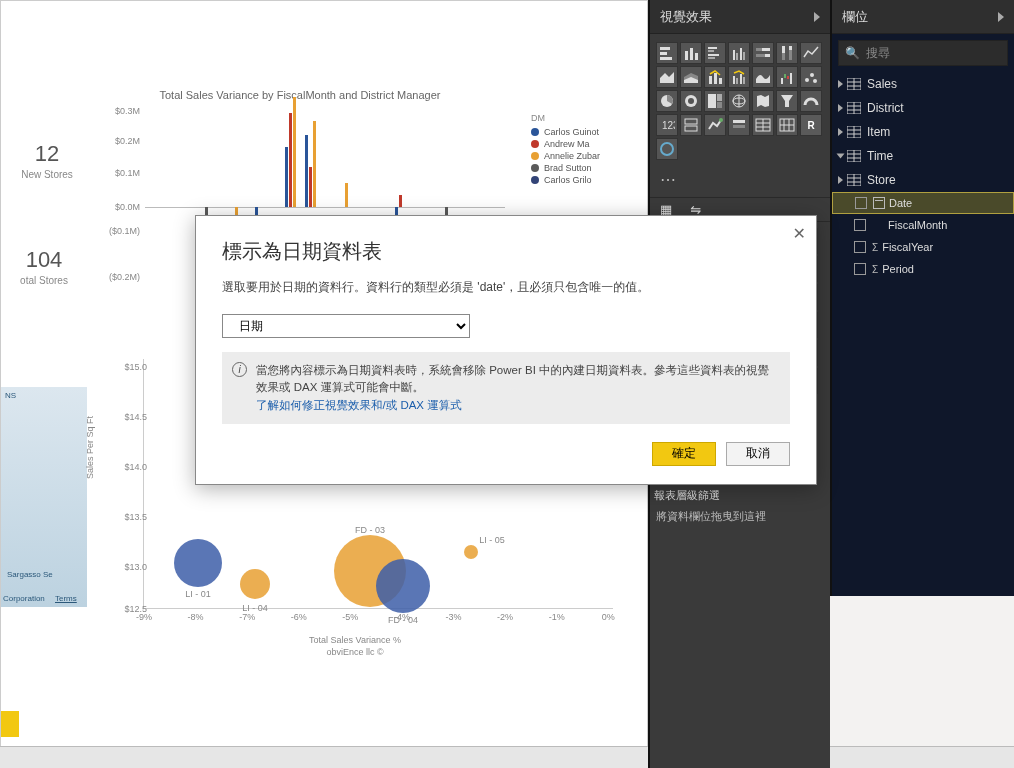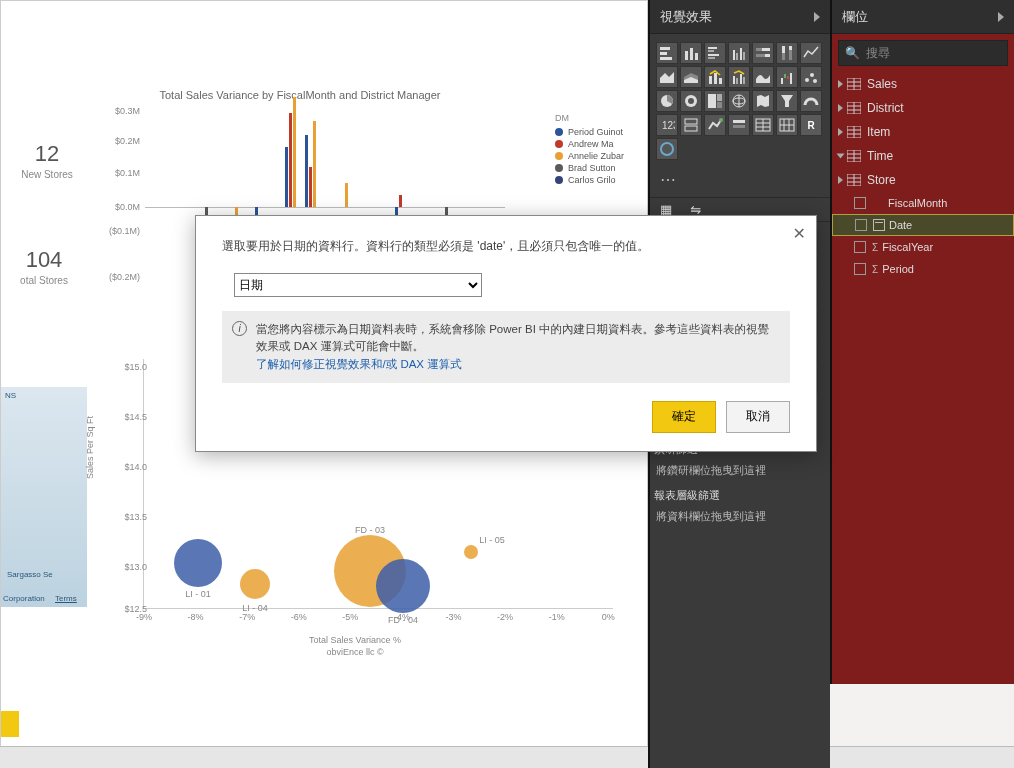--- a/index.html
+++ b/index.html
@@ -15,21 +15,21 @@
 .big-num { font-size: 22px; color: #555; }
 .big-cap { font-size: 10px; color: #888; margin-top: 2px; }
 
 
 .chart1 { position: absolute; left: 84px; top: 88px; width: 430px; height: 220px; }
 .chart1-bars { position: absolute; left: 60px; top: 22px; width: 360px; height: 160px; }
 .baseline { position: absolute; left: 0; width: 100%; border-top: 1px solid #bbb; }
 .bar { position: absolute; width: 3px; }
 .ylab { position: absolute; font-size: 9px; color: #888; right: 375px; transform: translateY(-50%); }
 
-.chart1-legend { position: absolute; left: 530px; top: 112px; margin-left: 24px; }
+.chart1-legend { position: absolute; left: 530px; top: 112px; }
 
 
 .chart2 { position: absolute; left: 84px; top: 338px; width: 540px; height: 310px; }
 .bubble { position: absolute; border-radius: 50%; opacity: .85; }
 .scatter-area { position: absolute; left: 58px; top: 20px; width: 470px; height: 250px; border-left: 1px solid #ccc; border-bottom: 1px solid #ccc; }
 .y2lab { position: absolute; font-size: 9px; color: #888; right: 478px; transform: translateY(-50%); }
 .x2lab { position: absolute; font-size: 9px; color: #888; bottom: -14px; transform: translateX(-50%); }
 .bubble-label { position: absolute; font-size: 9px; color: #888; transform: translate(-50%, 0); }
 
 
@@ -48,46 +48,46 @@
 .format-row { padding: 4px 10px; display:flex; gap: 18px; border-top:1px solid #2a2a2a; border-bottom:1px solid #2a2a2a;}
 .format-row span{ font-size:13px; cursor:pointer; }
 
 .field-drops { padding: 4px 0; }
 .drop-close { position: absolute; right: 6px; top: 0; bottom: 0; width: 24px; background: #4a4a4a; color:#ccc; display: flex; align-items:center; justify-content:center; border:1px solid #333; cursor:pointer; font-size:14px;}
 .drop-row { position: relative; height: 26px; margin: 2px 6px; }
 .drop-label { font-size: 11px; color: #ddd; padding: 6px 4px 2px; }
 .drop-well { font-size: 11px; color: #bbb; padding: 4px 6px; }
 
 
-.fields-panel { position: absolute; left: 830px; top: 0; width: 184px; height: 684px; background: #7f1d1d; color: #ddd; border-left:2px solid #111;}
+.fields-panel { position: absolute; left: 830px; top: 0; width: 184px; height: 596px; background: #0f172a; color: #ddd; border-left:2px solid #111;}
 .search { margin: 6px; height: 26px; background: #2c2c2c; border: 1px solid #222; display: flex; align-items: center; padding: 0 6px; color: #888; font-size: 12px; gap:6px;}
 .table-row { height: 24px; display: flex; align-items: center; padding: 0 6px; font-size: 12px; color: #ddd; cursor:pointer; }
 .table-row .tri { width: 0; height: 0; border-top: 4px solid transparent; border-bottom: 4px solid transparent; border-left: 5px solid #aaa; margin-right: 4px; }
 .table-row.open .tri { transform: rotate(90deg); }
 .tbl-icon { width: 14px; height: 12px; margin-right: 6px; display:inline-block;}
 .tbl-icon svg{width:14px;height:12px;}
 .field-row { height: 22px; display: flex; align-items: center; padding-left: 22px; font-size: 11px; color: #ddd; }
 .field-row.sel { background: #4a4a2a; border: 1px solid #b0a040; }
 .cb { width: 12px; height: 12px; border: 1px solid #999; margin-right: 6px; }
 .sigma { font-size: 10px; margin-right: 4px; color: #bbb; }
 .date-ic { display:inline-block; width:12px; height:12px; border:1px solid #bbb; margin-right:4px; position:relative;}
 .date-ic::before{content:"";position:absolute;top:2px;left:1px;right:1px;border-top:1px solid #bbb;}
 
 
 .modal { position: absolute; left: 195px; top: 215px; width: 622px; background: #fff; border: 1px solid #888; box-shadow: 0 4px 20px rgba(0,0,0,.3); padding: 22px 26px 18px; z-index: 50; }
 .modal-close { position: absolute; right: 10px; top: 8px; font-size: 16px; color: #666; cursor: pointer; background:none; border:none;}
 .modal h1 { font-size: 20px; font-weight: 400; color: #333; margin-bottom: 14px; }
 .modal .desc { font-size: 12px; color: #444; margin-bottom: 18px; }
 .modal .sec-label { font-size: 13px; color: #333; margin-bottom: 6px; }
-.modal select { width: 248px; height: 24px; border: 1px solid #888; font-size: 12px; padding: 0 0; background:#fff;margin-left:12px;}
+.modal select { width: 248px; height: 24px; border: 1px solid #888; font-size: 12px; padding: 0 12px; background:#fff;}
 .info-box { margin-top: 14px; background: #ececec; padding: 10px 12px 10px 34px; font-size: 11.5px; color: #444; position: relative; line-height: 1.5; }
 .info-box .i { position: absolute; left: 10px; top: 10px; width: 15px; height: 15px; border: 1px solid #666; border-radius: 50%; display: flex; align-items: center; justify-content: center; font-size: 10px; font-style: italic;}
 .info-box a { color: #1a5dab; text-decoration: none; }
 .modal-buttons { margin-top: 18px; display: flex; justify-content: flex-end; gap: 10px; }
-.btn { min-width: 64px; height: 32px; border: 1px solid #aaa; background: #f3f3f3; font-size: 12px; cursor: pointer; }
+.btn { min-width: 64px; height: 24px; border: 1px solid #aaa; background: #f3f3f3; font-size: 12px; cursor: pointer; }
 .btn.primary { background: #f2c811; border-color: #cda700; }
 
 
 .page-tab { position:absolute; left:0; bottom:30px; width:18px; height:26px; background:#f2c811;}
 .status-bar { position:absolute; left:0; bottom:0; right:0; height:22px; background:#e6e6e6; border-top:1px solid #bbb;}
 </style>
 </head>
 <body>
 
 <div class="report-canvas">
@@ -126,21 +126,21 @@
     <span class="ylab" style="top:84px">$0.1M</span>
     <span class="ylab" style="top:118px">$0.0M</span>
     <span class="ylab" style="top:142px">($0.1M)</span>
     <span class="ylab" style="top:188px">($0.2M)</span>
   </div>
 
   <div class="chart1-legend">
     <div class="axis-label" style="margin-bottom:4px">DM</div>
     <div class="legend-item">
         <span class="legend-dot" style="background:#2a5599"></span>
-        <span>Period Guinot</span>
+        <span>Carlos Guinot</span>
       </div>
     <div class="legend-item">
         <span class="legend-dot" style="background:#c0392b"></span>
         <span>Andrew Ma</span>
       </div>
     <div class="legend-item">
         <span class="legend-dot" style="background:#e8a033"></span>
         <span>Annelie Zubar</span>
       </div>
     <div class="legend-item">
@@ -491,44 +491,45 @@
       <span class="tri"></span>
       <span class="tbl-icon"><svg viewBox="0 0 14 12">
           <rect x="0" y="0" width="14" height="12" fill="none" stroke="#ccc"></rect>
           <line x1="0" y1="4" x2="14" y2="4" stroke="#ccc"></line>
           <line x1="0" y1="8" x2="14" y2="8" stroke="#ccc"></line>
           <line x1="7" y1="0" x2="7" y2="12" stroke="#ccc"></line>
         </svg></span>
       <span>Store</span>
     </div>
 
+  <div class="field-row sel">
+      <span class="cb"></span>
+      <span class="date-ic"></span>
+      <span>Date</span>
+    </div>
   <div class="field-row">
       <span class="cb"></span>
       <span style="width:16px"></span>
       <span>FiscalMonth</span>
     </div>
-  <div class="field-row sel">
-      <span class="cb"></span>
-      <span class="date-ic"></span>
-      <span>Date</span>
-    </div>
   <div class="field-row">
       <span class="cb"></span>
       <span class="sigma">Σ</span>
       <span>FiscalYear</span>
     </div>
   <div class="field-row">
       <span class="cb"></span>
       <span class="sigma">Σ</span>
       <span>Period</span>
     </div>
 </div>
 
 <div class="modal">
   <button class="modal-close">✕</button>
+  <h1>標示為日期資料表</h1>
   <p class="desc">選取要用於日期的資料行。資料行的類型必須是 'date'，且必須只包含唯一的值。</p>
   <select>
     <option>日期</option>
   </select>
   <div class="info-box">
     <span class="i">i</span>
     <span>當您將內容標示為日期資料表時，系統會移除 Power BI 中的內建日期資料表。參考這些資料表的視覺效果或 DAX 運算式可能會中斷。</span><br>
     <a href="#">了解如何修正視覺效果和/或 DAX 運算式</a>
   </div>
   <div class="modal-buttons">

